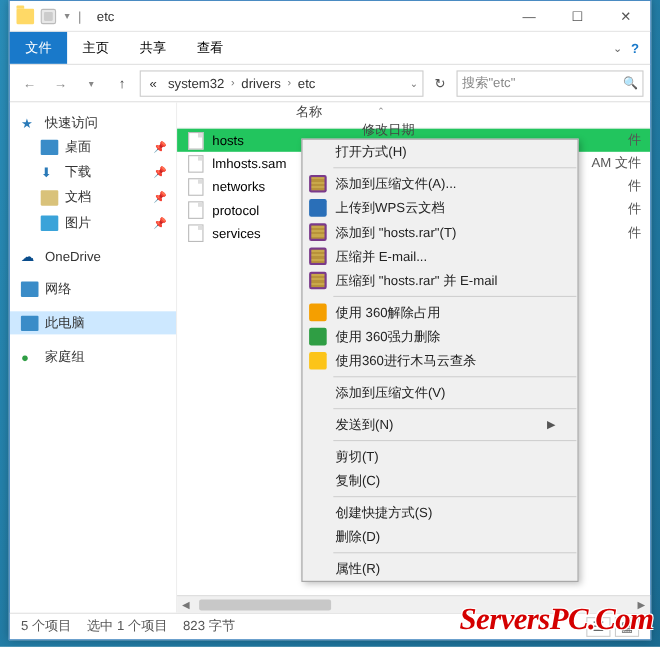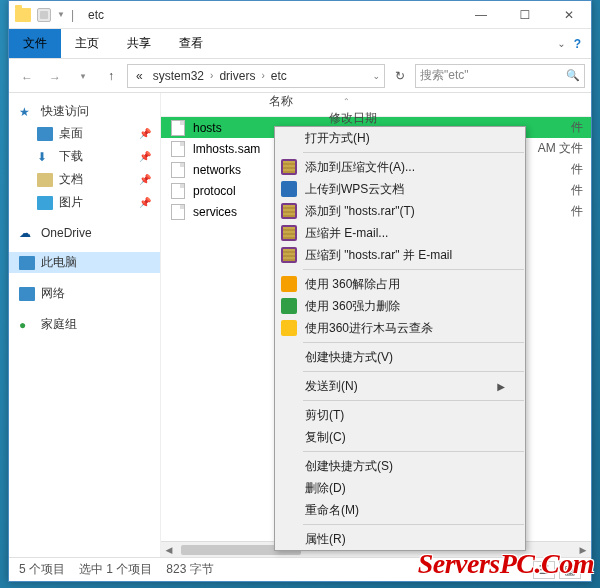--- a/index.html
+++ b/index.html
@@ -10,21 +10,21 @@
 .titlebar .folder-ico { width: 16px; height: 14px; background: #ffd966; border-radius: 1px; position: relative; }
 .titlebar .folder-ico::before { content: ""; position: absolute; top: -3px; left: 0; width: 7px; height: 3px; background: #ffd966; border-radius: 1px 1px 0 0; }
 .titlebar .disk-ico { width: 14px; height: 14px; background: #e8e8e8; border: 1px solid #bbb; border-radius: 2px; position: relative; }
 .titlebar .disk-ico::before { content: ""; position: absolute; top: 2px; left: 2px; right: 2px; bottom: 2px; background: #ccc; border-radius: 1px; }
 .titlebar .sep { color: #888; }
 .titlebar .title { margin-left: 8px; color: #333; }
 .titlebar .spacer { flex: 1; }
 .winbtn { width: 44px; height: 28px; display: flex; align-items: center; justify-content: center; color: #555; }
 .ribbon-tabs { height: 30px; display: flex; align-items: stretch; border-bottom: 1px solid #e0e0e0; }
 .rtab { padding: 0 14px; display: flex; align-items: center; color: #000000; }
-.rtab.file { background: #1979ca; color: #000000; }
+.rtab.file { background: #1979ca; color: #ffffff; }
 .ribbon-help { margin-left: auto; padding: 0 10px; display: flex; align-items: center; gap: 8px; color: #666; }
 .navbar { height: 34px; display: flex; align-items: center; gap: 4px; padding: 3px 6px; border-bottom: 1px solid #e0e0e0; }
 .navbtn { width: 24px; height: 24px; border-radius: 2px; display: flex; align-items: center; justify-content: center; color: #888; }
 .navbtn.enabled { color: #333; }
 .breadcrumb { flex: 1; height: 24px; border: 1px solid #ccc; display: flex; align-items: center; padding: 0 4px; gap: 2px; background: #fff; }
 .breadcrumb .crumb { padding: 0 4px; color: #333; }
 .breadcrumb .car { color: #777; font-size: 10px; }
 .refreshbtn { width: 22px; height: 24px; display: flex; align-items: center; justify-content: center; color: #555; }
 .searchbox { width: 170px; height: 24px; border: 1px solid #ccc; display: flex; align-items: center; padding: 0 4px; color: #888; gap: 4px; }
 .body { display: flex; height: calc(100% - 28px - 30px - 34px - 24px); }
@@ -158,29 +158,29 @@
           <span class="pin">📌</span>
         </div>
       </div>
       <div class="side-group">
         <div class="hd">
           <span class="ico onedrive">☁</span>
           <span>OneDrive</span>
         </div>
       </div>
       <div class="side-group">
+        <div class="hd">
+          <span class="ico net"></span>
+          <span>网络</span>
+        </div>
+      </div>
+      <div class="side-group">
         <div class="hd side-item selected" style="padding-left:10px">
           <span class="ico pc"></span>
           <span>此电脑</span>
-        </div>
-      </div>
-      <div class="side-group">
-        <div class="hd">
-          <span class="ico net"></span>
-          <span>网络</span>
         </div>
       </div>
       <div class="side-group">
         <div class="hd">
           <span class="ico home">●</span>
           <span>家庭组</span>
         </div>
       </div>
     </div>
 
@@ -274,43 +274,40 @@
     <div class="menu-item">
       <span class="micon s360g"></span>
       <span>使用 360强力删除</span>
     </div>
     <div class="menu-item">
       <span class="micon s360y"></span>
       <span>使用360进行木马云查杀</span>
     </div>
     <div class="menu-sep"></div>
     <div class="menu-item">
-      <span>创建快捷方式(V)</span>
+      <span>添加到压缩文件(V)</span>
     </div>
     <div class="menu-sep"></div>
     <div class="menu-item">
       <span>发送到(N)</span>
       <span class="arrow">▶</span>
     </div>
     <div class="menu-sep"></div>
     <div class="menu-item">
       <span>剪切(T)</span>
     </div>
     <div class="menu-item">
       <span>复制(C)</span>
     </div>
     <div class="menu-sep"></div>
     <div class="menu-item">
       <span>创建快捷方式(S)</span>
     </div>
     <div class="menu-item">
       <span>删除(D)</span>
     </div>
-    <div class="menu-item">
-      <span>重命名(M)</span>
-    </div>
     <div class="menu-sep"></div>
     <div class="menu-item">
       <span>属性(R)</span>
     </div>
   </div>
 
 <div class="watermark">ServersPC.Com</div>
 
 </body></html>

